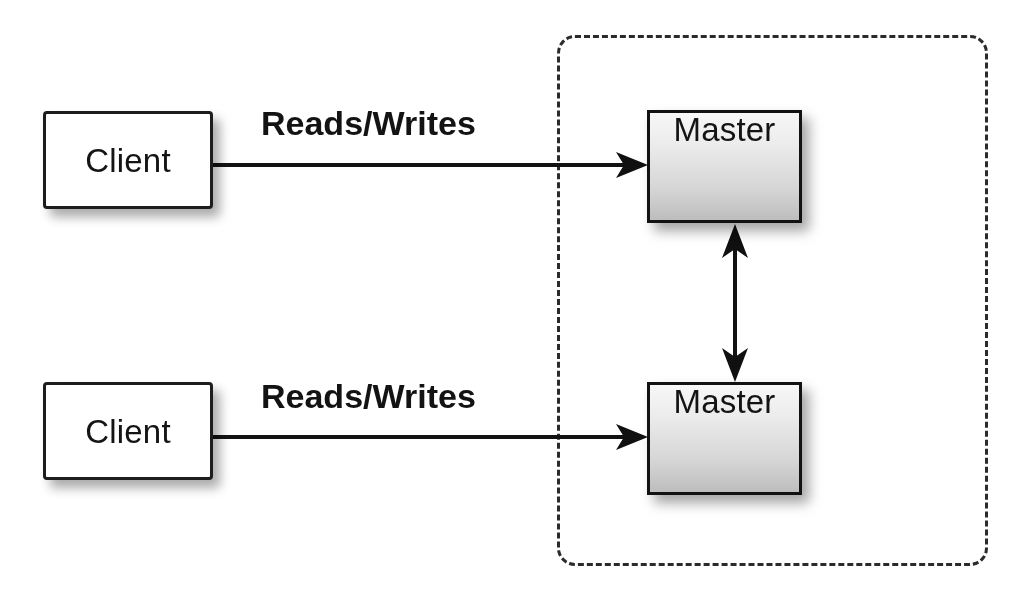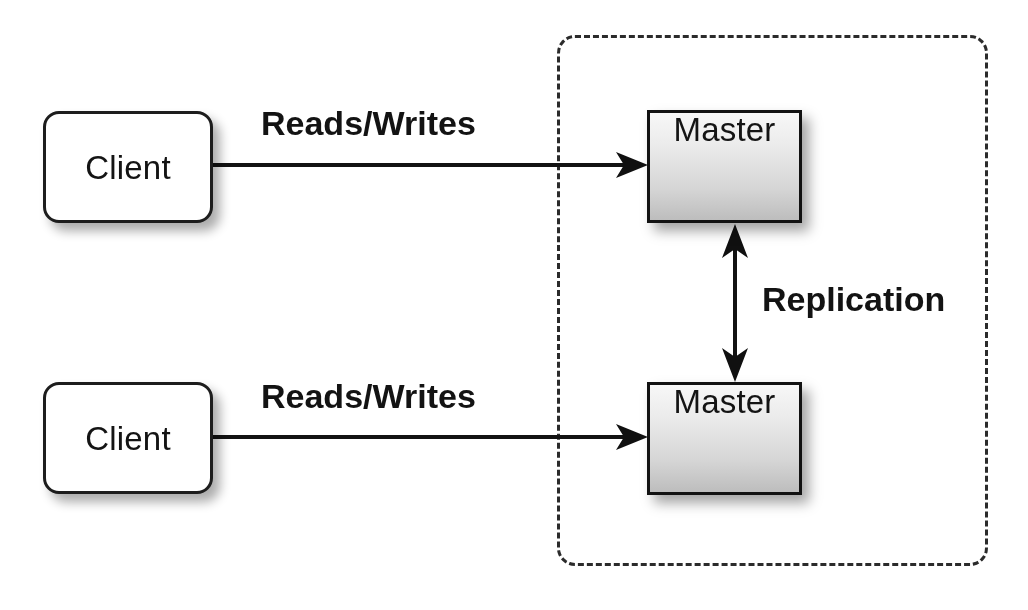--- a/index.html
+++ b/index.html
@@ -34,24 +34,24 @@
     border: 3px dashed #2b2b2b;
     border-radius: 18px;
     box-sizing: border-box;
     background: transparent;
   }
 
   
   .client-node {
     position: absolute;
     width: 170px;
-    height: 112px;
+    height: 98px;
     background: #ffffff;
     border: 3px solid #1d1d1d;
-    border-radius: 16px;
+    border-radius: 4px;
     box-sizing: border-box;
     box-shadow: 7px 8px 11px rgba(0,0,0,0.33);
     display: flex;
     align-items: center;
     justify-content: center;
   }
   .client-node .node-label {
     font-size: 33px;
     line-height: 1;
     color: #141414;
@@ -142,15 +142,14 @@
   </div>
 
   <div id="master-bottom" class="master-node">
     <span class="node-label">Master</span>
   </div>
 
   <div id="label-rw-top" class="edge-label">Reads/Writes</div>
 
   <div id="label-rw-bottom" class="edge-label">Reads/Writes</div>
 
-  <div id="label-replication" class="edge-label">Replication</div>
 
 </div>
 
 </body></html>

